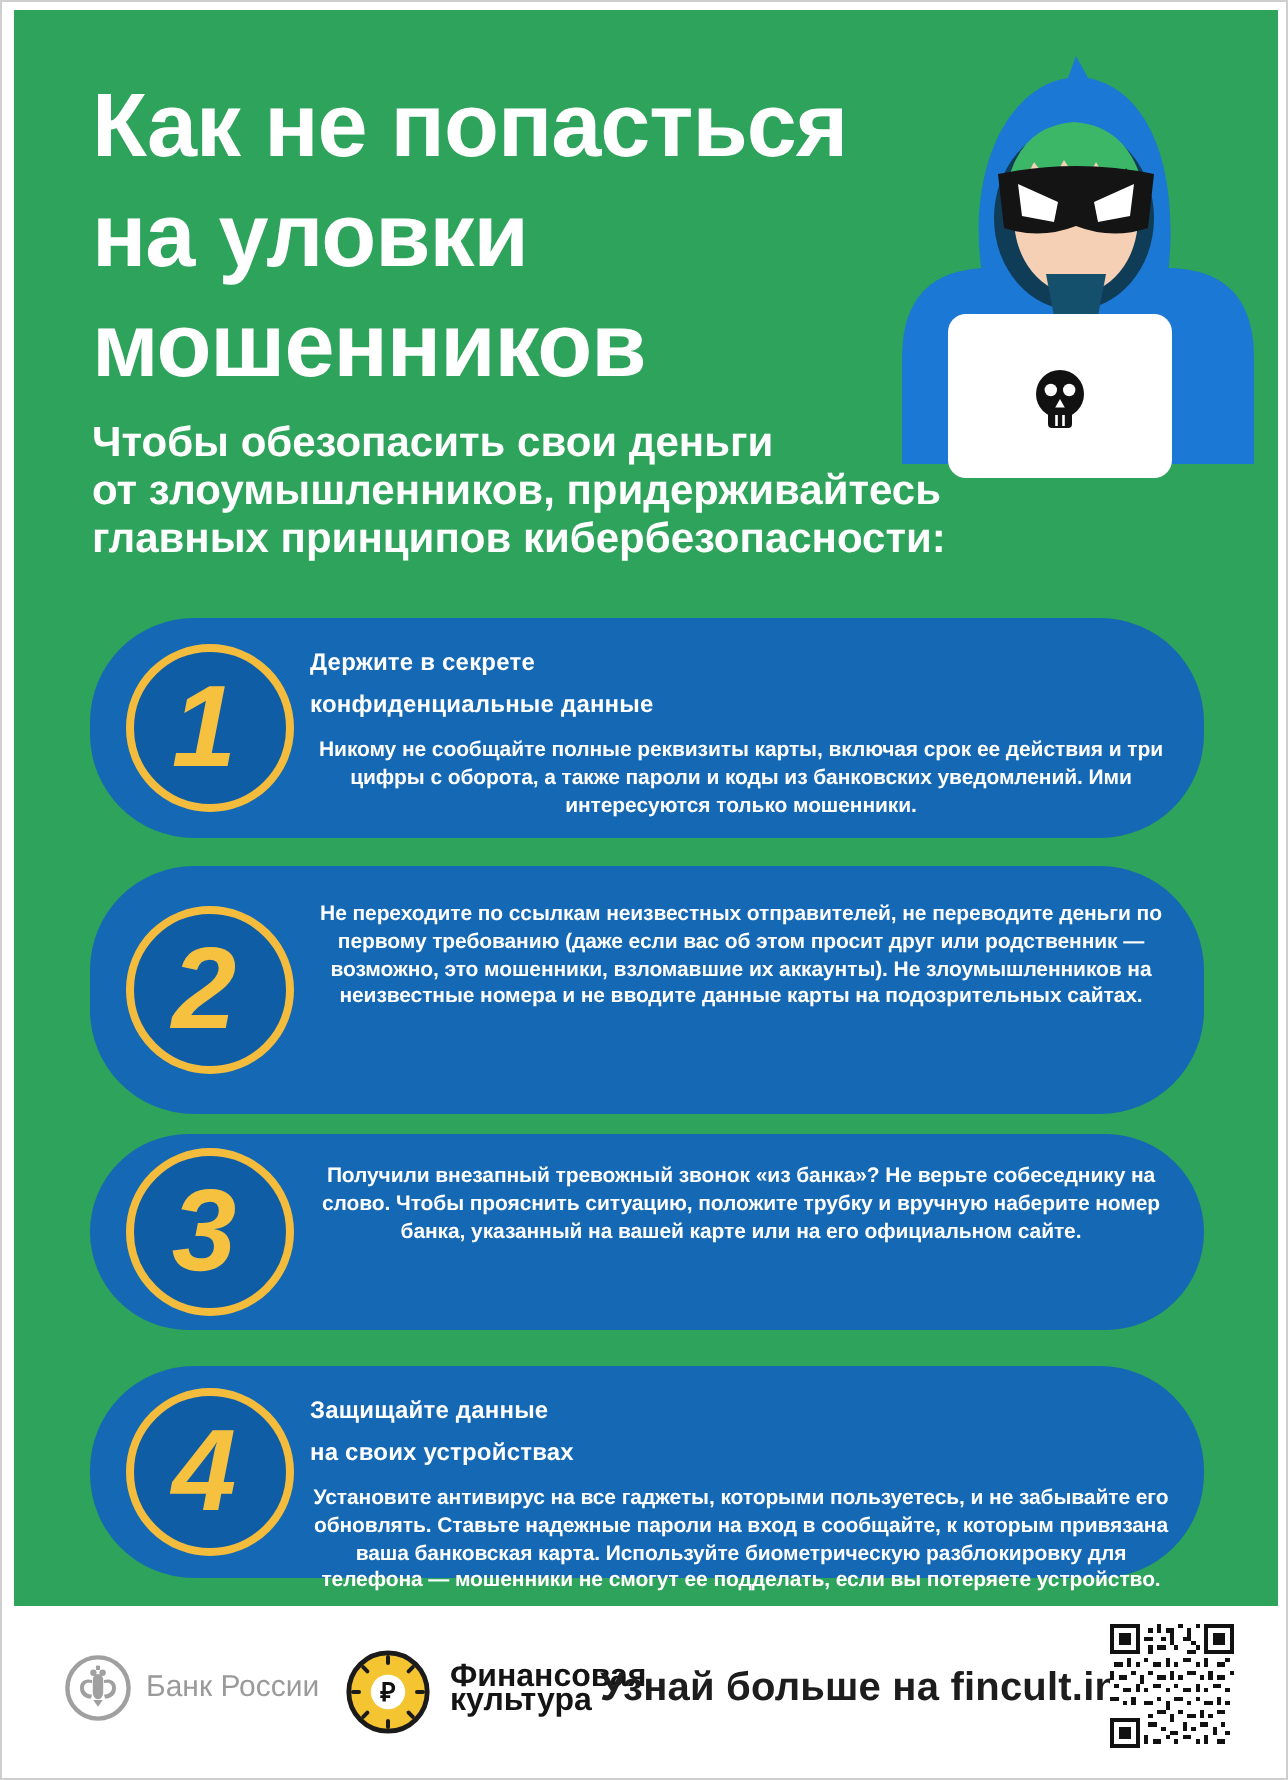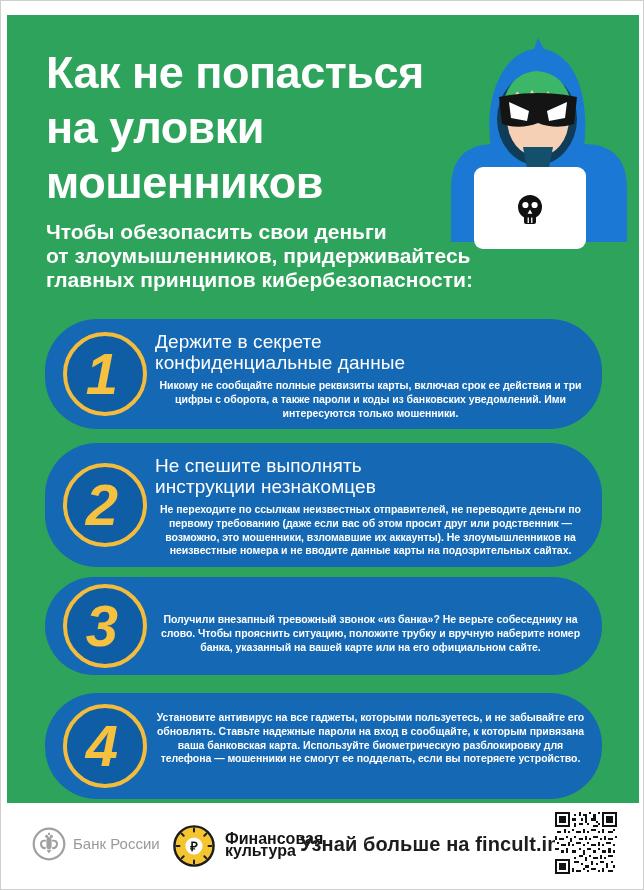--- a/index.html
+++ b/index.html
@@ -10,21 +10,21 @@
     --hoodie-blue:#1B78D4;
     --text-white:#FFFFFF;
   }
   *{margin:0;padding:0;box-sizing:border-box;}
   body{background:#e8e8e8;font-family:"Liberation Sans",sans-serif;}
   .page{
     position:relative;width:644px;height:890px;background:#fff;
     margin:0 auto;overflow:hidden;border:1px solid #cfcfcf;
   }
   .poster{
-    position:absolute;left:6px;top:14px;width:632px;height:860px;
+    position:absolute;left:6px;top:4px;width:632px;height:860px;
     background:var(--background-green);
   }
   .main-title{
     position:absolute;left:39px;top:30px;width:430px;
     color:var(--text-white);font-size:45px;line-height:55px;font-weight:800;
     letter-spacing:-0.5px;white-space:pre-line;
   }
   .subtitle{
     position:absolute;left:39px;top:205px;width:470px;
     color:var(--text-white);font-size:21px;line-height:24px;font-weight:800;
@@ -44,28 +44,28 @@
     width:84px;height:84px;border-radius:50%;
     background:var(--circle-blue);border:4px solid #F3BC3C;
     display:flex;align-items:center;justify-content:center;
   }
   .num{
     color:var(--accent-yellow);font-size:58px;font-weight:900;font-style:italic;
     line-height:1;transform:translateX(-3px);
   }
   .card-text{position:absolute;left:110px;top:12px;right:16px;}
   .card-title{
-    color:var(--text-white);font-size:19px;line-height:21px;font-weight:400;
+    color:var(--text-white);font-size:12px;line-height:21px;font-weight:700;
     white-space:pre-line;letter-spacing:0.1px;
   }
   .card-body{
     margin-top:6px;color:var(--text-white);font-size:10.5px;line-height:13.8px;
     font-weight:700;letter-spacing:-0.05px;text-align:center;
   }
-  .card-3 .card-body{margin-top:24px;}
+  .card-3 .card-body{margin-top:3px;}
   .footer{position:absolute;left:0;top:802px;width:644px;height:88px;background:#fff;}
   .bank-logo{position:absolute;left:31px;top:24px;width:34px;height:34px;}
   .bank-label{
     position:absolute;left:72px;top:32px;color:#9a9a9a;font-size:15px;font-weight:400;
   }
   .fincult-logo{position:absolute;left:171px;top:21px;width:44px;height:44px;}
   .fincult-label{
     position:absolute;left:224px;top:30px;color:#141414;font-size:16px;
     line-height:12px;font-weight:800;white-space:pre-line;
   }
@@ -130,40 +130,40 @@
 конфиденциальные данные</div>
         <div class="card-body">Никому не сообщайте полные реквизиты карты, включая срок ее действия и три цифры с оборота, а также пароли и коды из банковских уведомлений. Ими интересуются только мошенники.</div>
       </div>
     </div>
 
     <div class="card card-2">
       <div class="num-circle">
         <span class="num">2</span>
       </div>
       <div class="card-text">
-        <div class="card-title">Не спешите выполнять
-инструкции незнакомцев</div>
         <div class="card-body">Не переходите по ссылкам неизвестных отправителей, не переводите деньги по первому требованию (даже если вас об этом просит друг или родственник — возможно, это мошенники, взломавшие их аккаунты). Не злоумышленников на неизвестные номера и не вводите данные карты на подозрительных сайтах.</div>
       </div>
     </div>
 
     <div class="card card-3">
       <div class="num-circle">
         <span class="num">3</span>
       </div>
       <div class="card-text">
         <div class="card-body">Получили внезапный тревожный звонок «из банка»? Не верьте собеседнику на слово. Чтобы прояснить ситуацию, положите трубку и вручную наберите номер банка, указанный на вашей карте или на его официальном сайте.</div>
       </div>
     </div>
 
     <div class="card card-4">
       <div class="num-circle">
         <span class="num">4</span>
       </div>
       <div class="card-text">
+        <div class="card-title">Защищайте данные
+на своих устройствах</div>
         <div class="card-body">Установите антивирус на все гаджеты, которыми пользуетесь, и не забывайте его обновлять. Ставьте надежные пароли на вход в сообщайте, к которым привязана ваша банковская карта. Используйте биометрическую разблокировку для телефона — мошенники не смогут ее подделать, если вы потеряете устройство.</div>
       </div>
     </div>
   </div>
 
   <div class="footer">
     <svg class="bank-logo" viewBox="0 0 34 34" aria-hidden="true">
       <circle cx="17" cy="17" r="15.3" fill="none" stroke="#a0a0a0" stroke-width="2.2"></circle>
       <g fill="#a0a0a0">
         <path d="M17,10 c-1.6,0 -2.6,1.5 -2.6,3 v6 c0,2 1,3.6 2.6,3.6 c1.6,0 2.6,-1.6 2.6,-3.6 v-6 c0,-1.5 -1,-3 -2.6,-3 z"></path>

